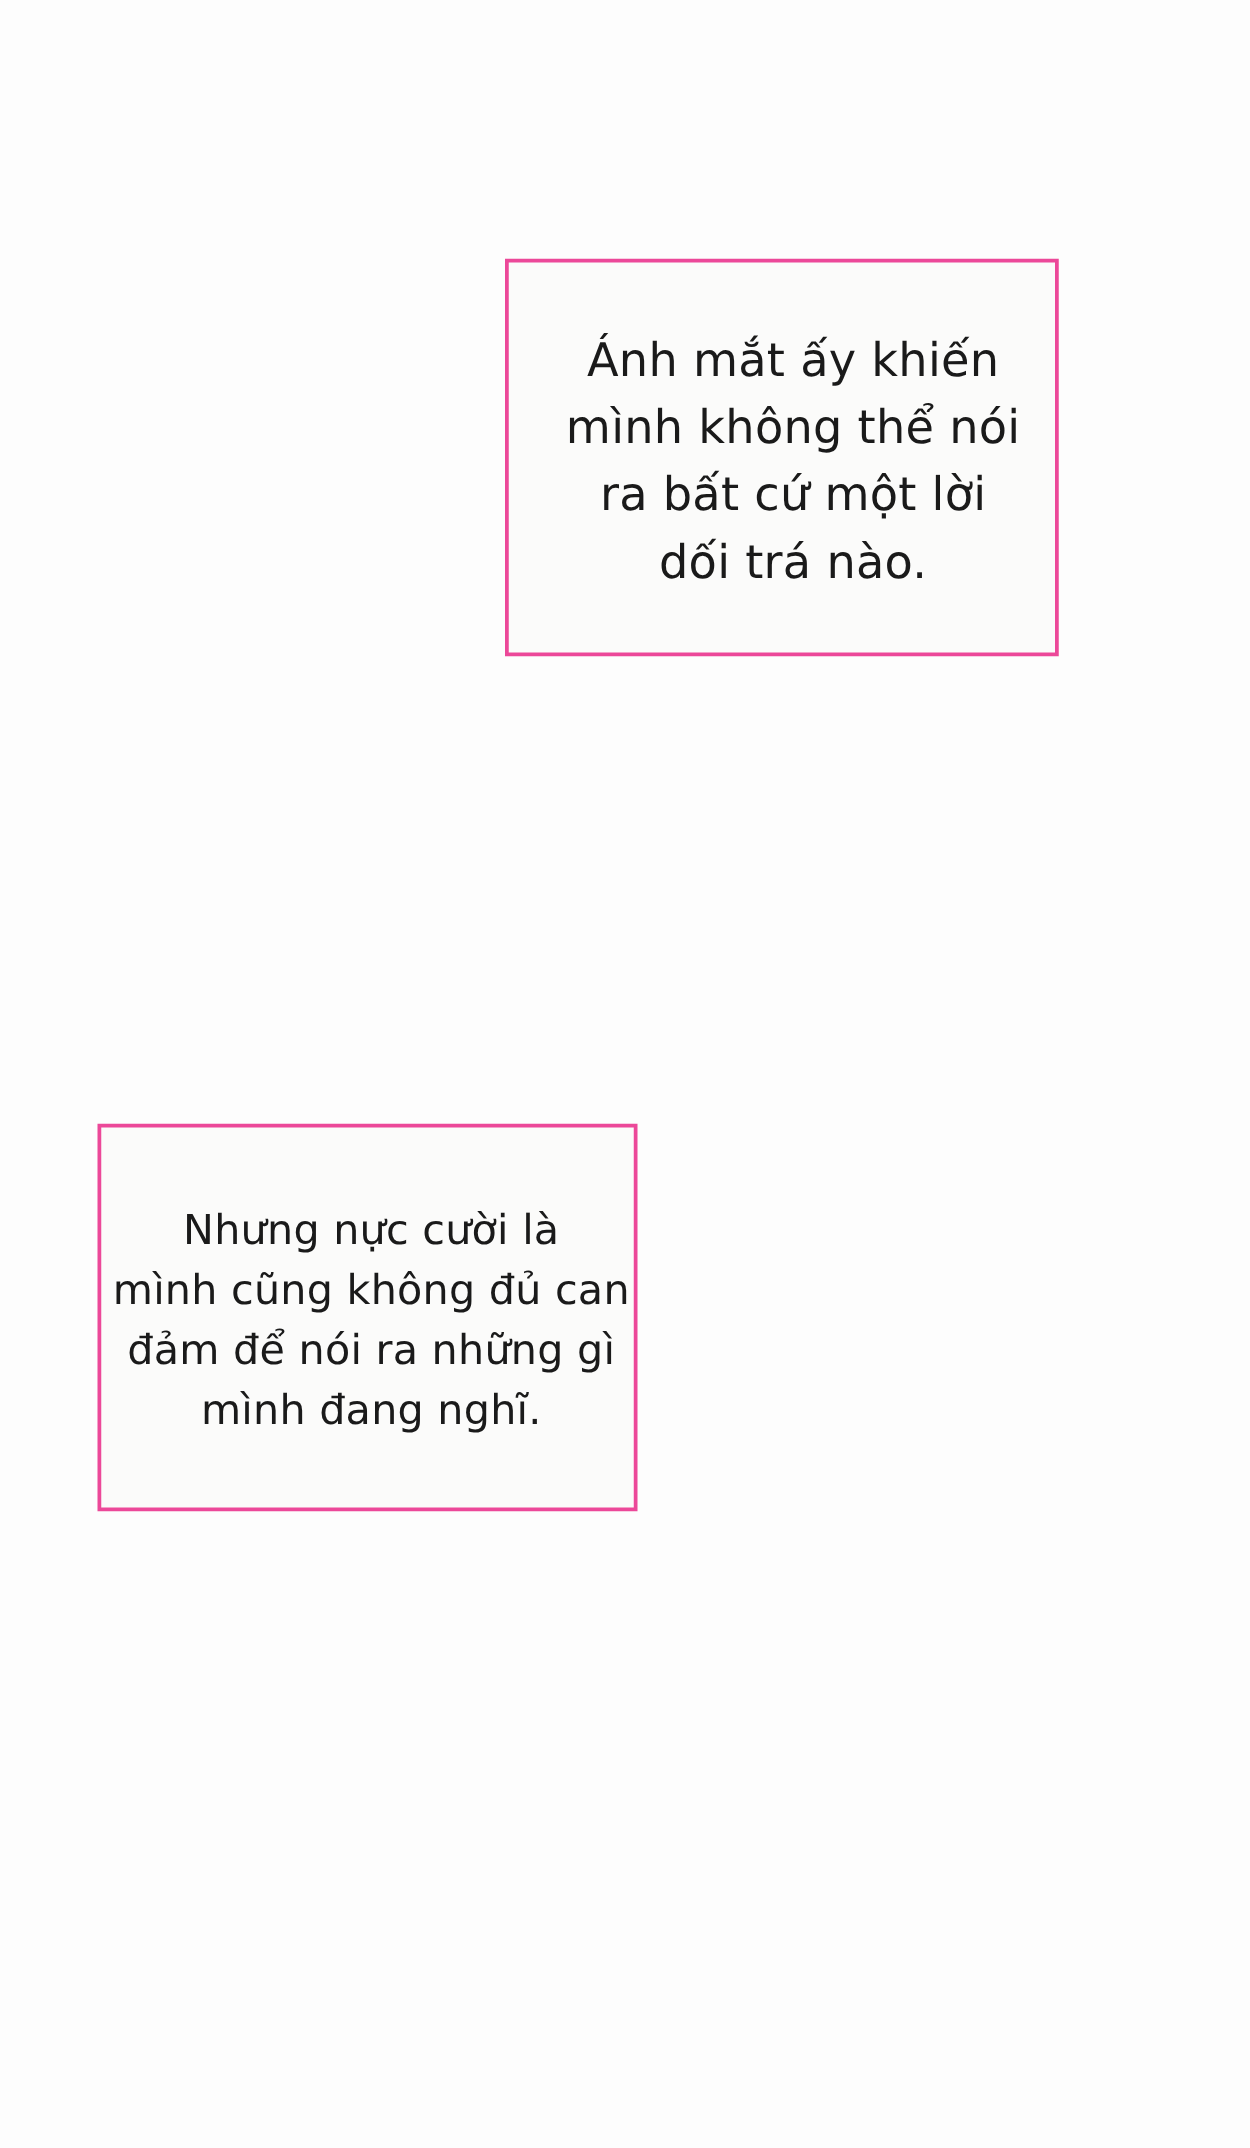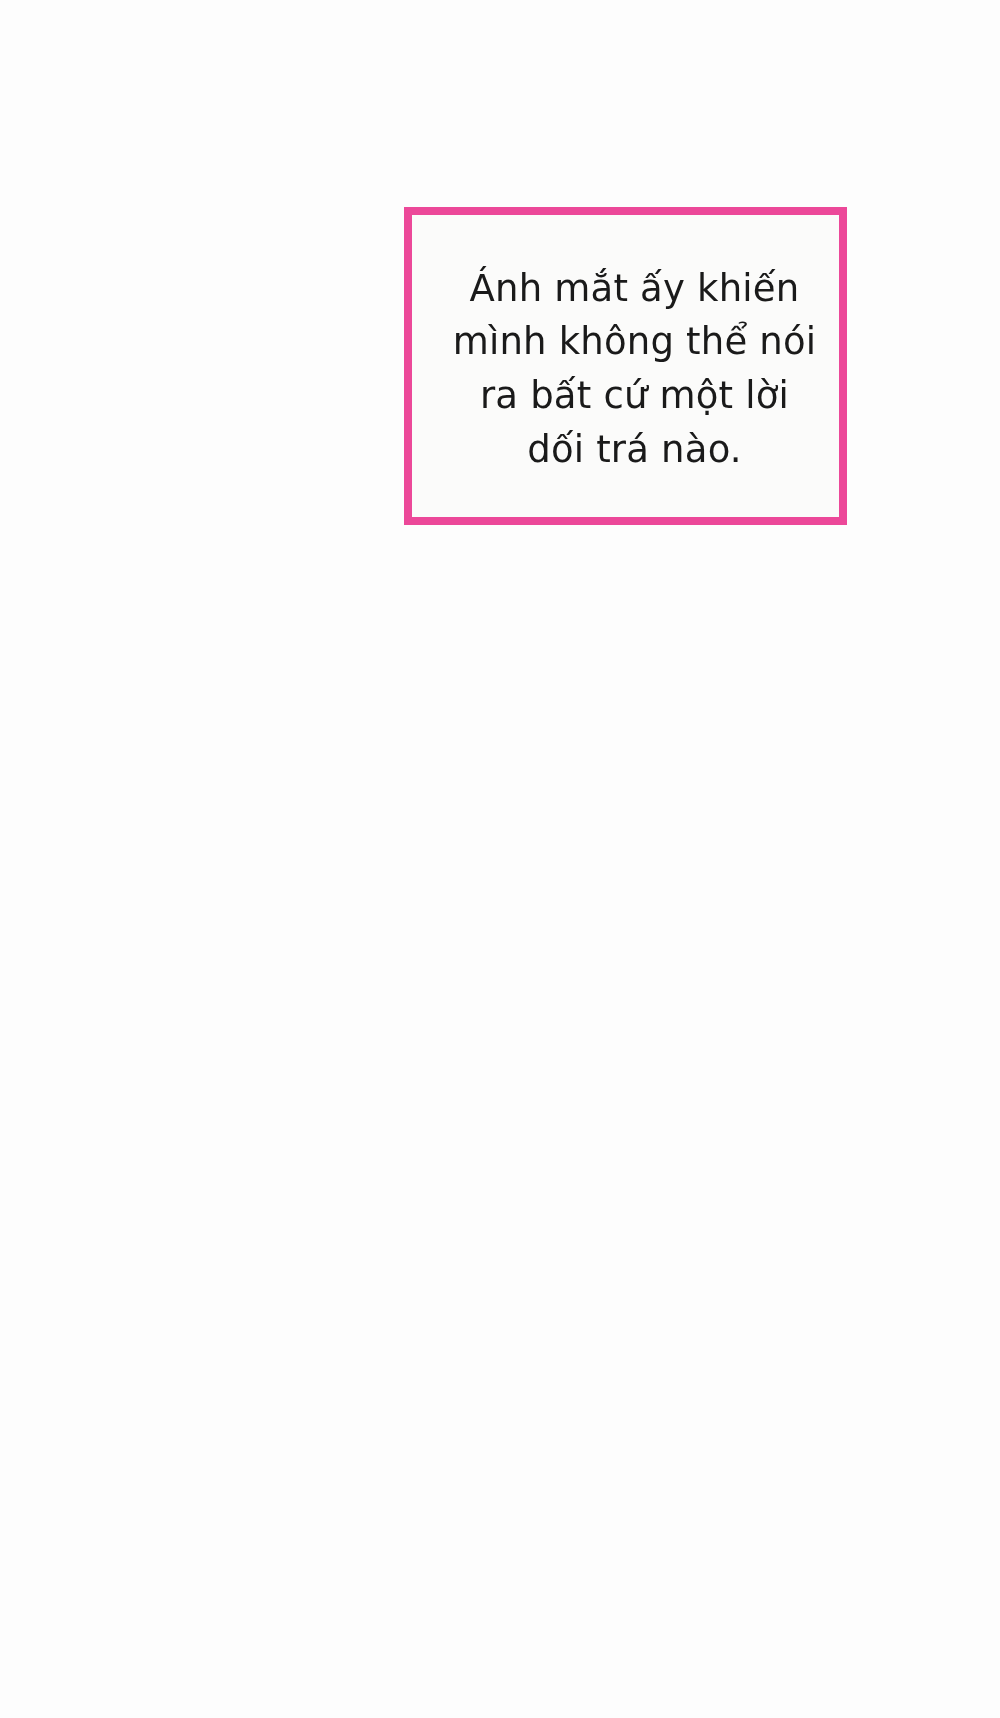--- a/index.html
+++ b/index.html
@@ -19,21 +19,21 @@
     top: 0;
     left: 0;
     width: 1000px;
     height: 1718px;
     background: #fdfdfd;
   }
   .panel {
     position: absolute;
     box-sizing: border-box;
     background: #fbfbfa;
-    border: 8px solid #ec4899;
+    border: 3px solid #ec4899;
     display: flex;
     align-items: center;
     justify-content: center;
   }
   .panel-text {
     color: #1a1a1a;
     text-align: center;
     line-height: 1.45;
     letter-spacing: 0.2px;
     white-space: pre-line;
@@ -67,14 +67,20 @@
 
 <div class="page">
 
   <div class="panel" id="panel-top">
     <div class="panel-text">Ánh mắt ấy khiến
 mình không thể nói
 ra bất cứ một lời
 dối trá nào.</div>
   </div>
 
+  <div class="panel" id="panel-bottom">
+    <div class="panel-text">Nhưng nực cười là
+mình cũng không đủ can
+đảm để nói ra những gì
+mình đang nghĩ.</div>
+  </div>
 
 </div>
 
 </body></html>

